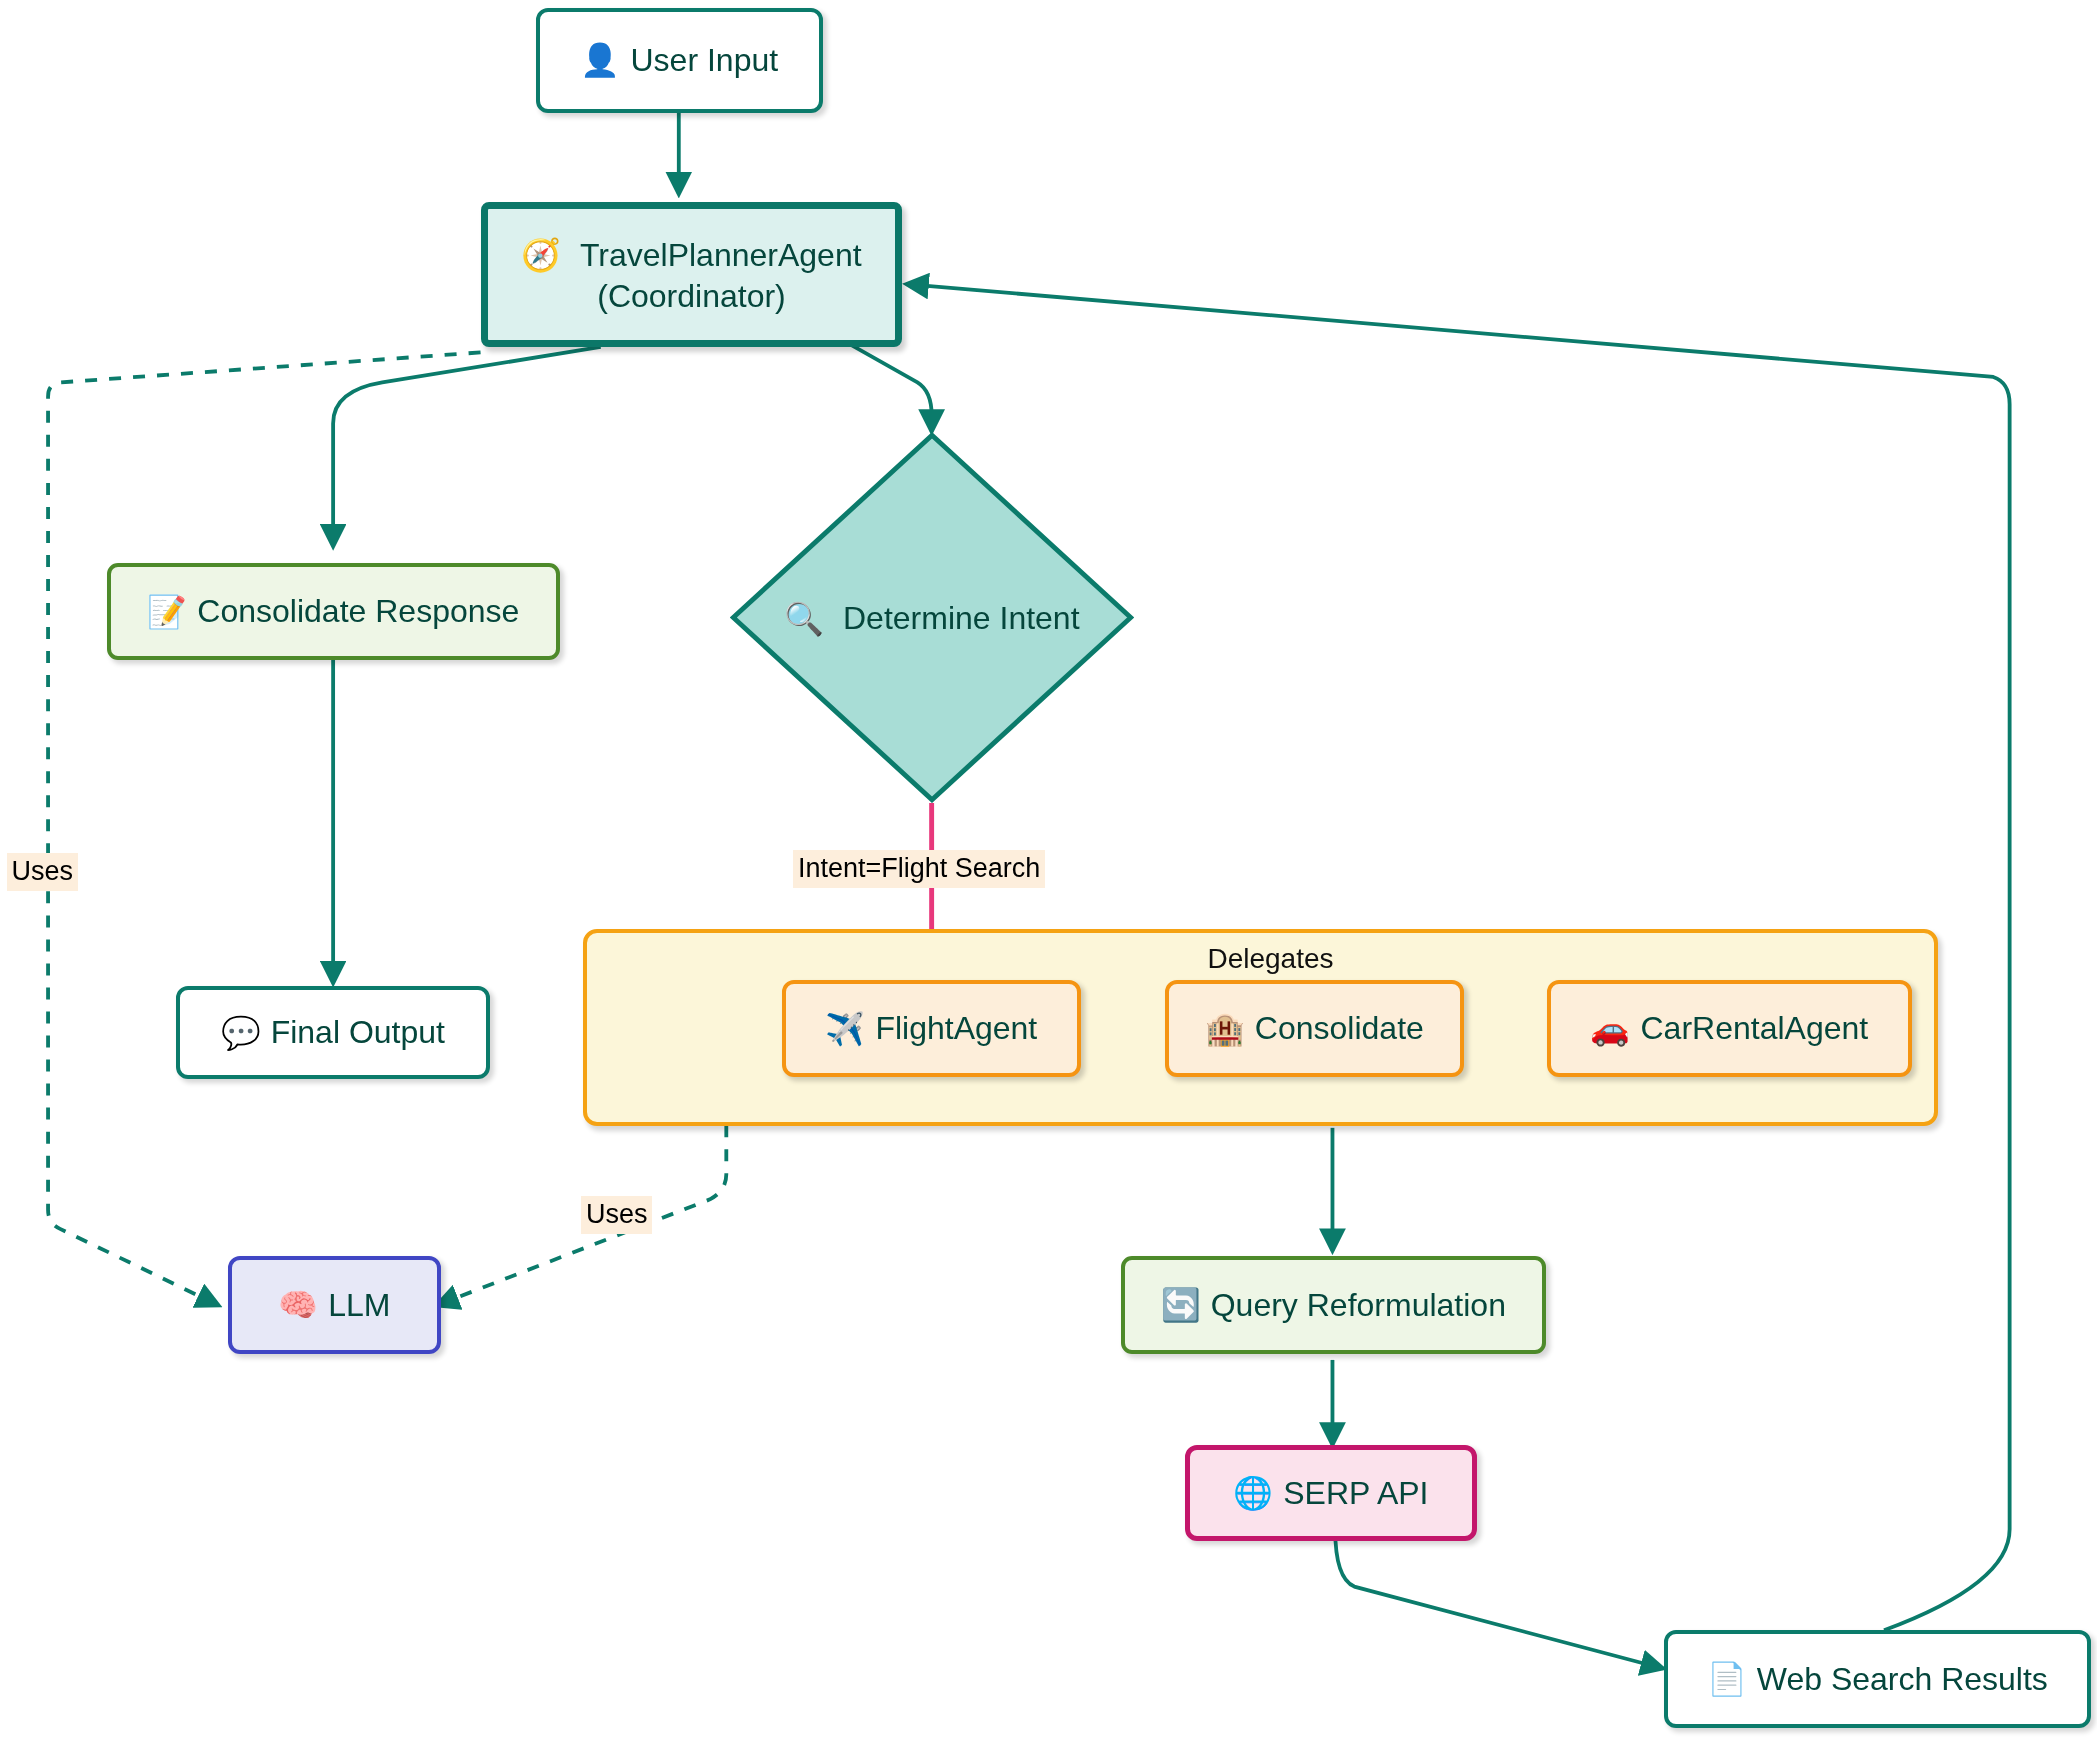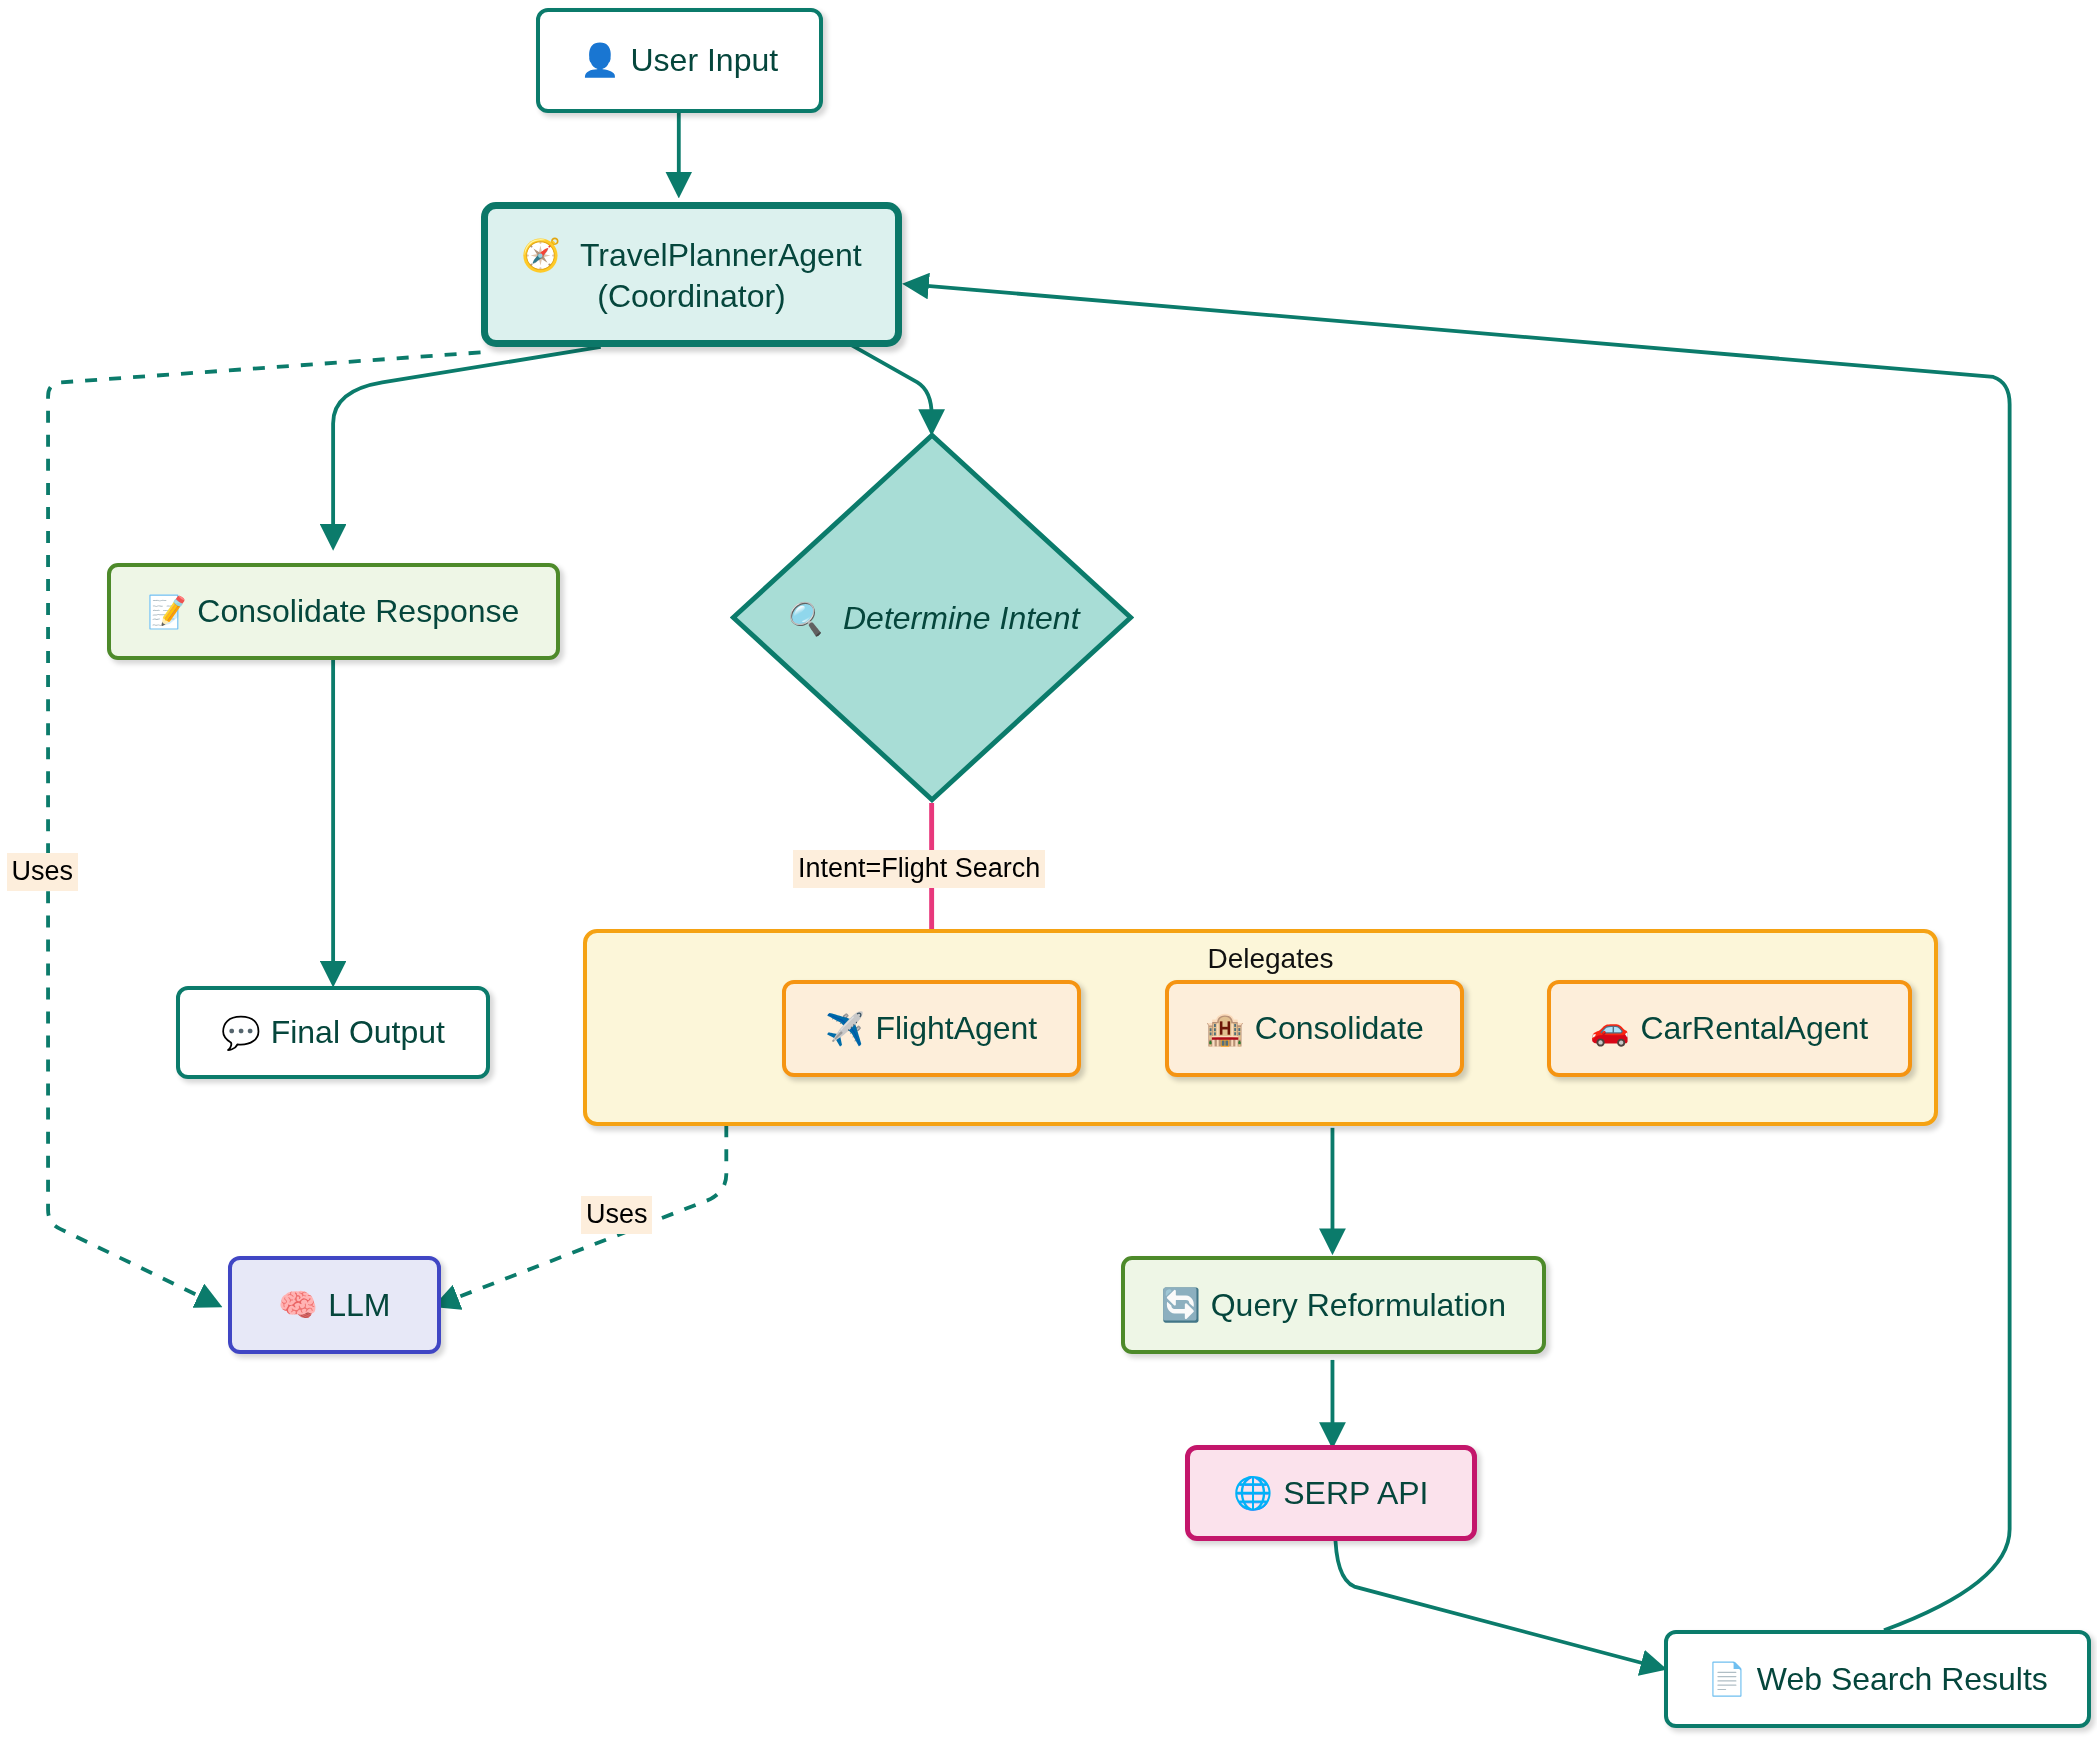--- a/index.html
+++ b/index.html
@@ -48,21 +48,21 @@
   .n-plain {
     background: #ffffff;
     border: 4.9px solid #0b7b6b;
     border-radius: 12px;
     box-shadow: 3.3px 3.8px 4.9px rgba(0,0,0,0.16);
     font-size: 32px;
   }
   .n-coord {
     background: #dcf1ee;
     border: 7px solid #0b7768;
-    border-radius: 15px;
+    border-radius: 8px;
     box-shadow: 3.8px 4.4px 5.5px rgba(0,0,0,0.18);
     font-size: 32px;
   }
   .n-process {
     background: #eef6e6;
     border: 4.9px solid #4d8a2a;
     border-radius: 11px;
     box-shadow: 3.3px 3.8px 4.9px rgba(0,0,0,0.16);
     font-size: 32px;
   }
@@ -97,21 +97,20 @@
   .n-diamond .diamond-shape {
     position: absolute;
     left: 0; top: 0;
     width: 100%; height: 100%;
     z-index: 0;
   }
   .n-diamond .diamond-content {
     position: relative;
     z-index: 1;
     white-space: nowrap;
-    font-style: italic;
   }
   
   .subgraph {
     position: absolute;
     box-sizing: border-box;
     background: #fcf6d9;
     border: 4.9px solid #f5a213;
     border-radius: 14px;
     box-shadow: 3.3px 4.4px 5.5px rgba(0,0,0,0.16);
     z-index: 2;

